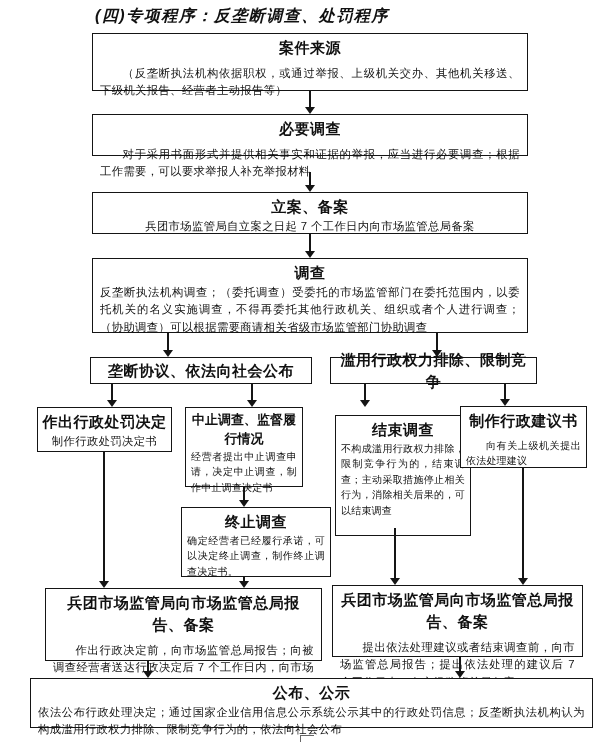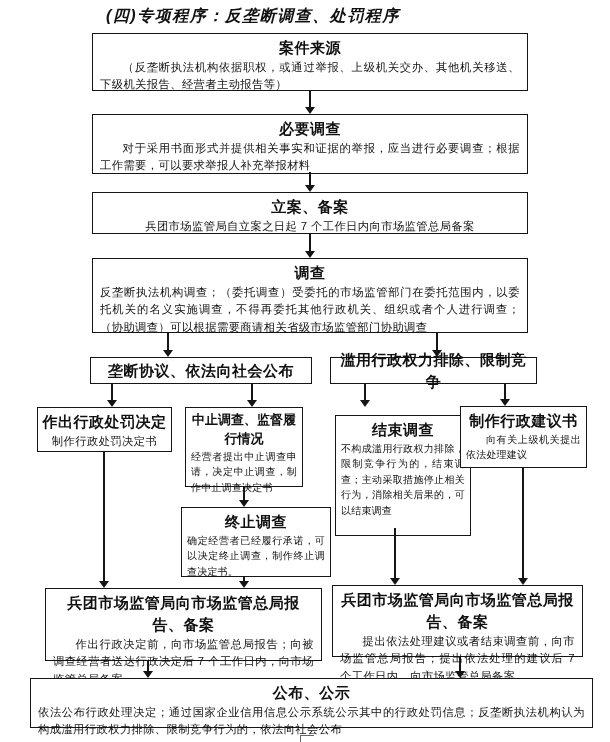--- a/index.html
+++ b/index.html
@@ -18,21 +18,20 @@
   }
   .doc-title {
     position: absolute;
     left: 95px;
     top: 6px;
     font-size: 16px;
     font-weight: bold;
     font-style: italic;
     letter-spacing: 1.5px;
     white-space: nowrap;
-    margin-left: 11px;
   }
   .box {
     position: absolute;
     background: #fff;
     border: 1.5px solid #151515;
     box-sizing: border-box;
     padding: 3px 7px;
   }
   .box-title {
     text-align: center;
@@ -45,21 +44,21 @@
     font-size: 13px;
     letter-spacing: 0;
   }
   .box-body {
     font-size: 11.3px;
     line-height: 1.55;
     letter-spacing: 0.4px;
     text-align: justify;
     text-justify: inter-character;
   }
-  .indent .box-body { text-indent: 2em; }
+  .indent .box-body { text-indent: 2em; margin-top: 6px; }
   .center-body .box-body { text-align: center; text-indent: 0; }
   .narrow .box-body { font-size: 10px; letter-spacing: 0.2px; }
   .header-only { display: flex; align-items: center; justify-content: center; }
   .vline {
     position: absolute;
     width: 2px;
     background: #151515;
   }
   .ahead {
     position: absolute;
@@ -83,21 +82,21 @@
 
 <div class="page">
 
   <div class="doc-title">(四)专项程序：反垄断调查、处罚程序</div>
 
   <div class="box indent" style="left:92px; top:33px; width:436px; height:58px;">
     <div class="box-title">案件来源</div>
     <div class="box-body">（反垄断执法机构依据职权，或通过举报、上级机关交办、其他机关移送、下级机关报告、经营者主动报告等）</div>
   </div>
 
-  <div class="box indent" style="left:92px; top:114px; width:436px; height:60px;">
+  <div class="box indent" style="left:92px; top:114px; width:436px; height:42px;">
     <div class="box-title">必要调查</div>
     <div class="box-body">对于采用书面形式并提供相关事实和证据的举报，应当进行必要调查；根据工作需要，可以要求举报人补充举报材料</div>
   </div>
 
   <div class="box center-body" style="left:92px; top:192px; width:436px; height:42px;">
     <div class="box-title">立案、备案</div>
     <div class="box-body">兵团市场监管局自立案之日起 7 个工作日内向市场监管总局备案</div>
   </div>
 
   <div class="box" style="left:92px; top:258px; width:436px; height:75px;">

